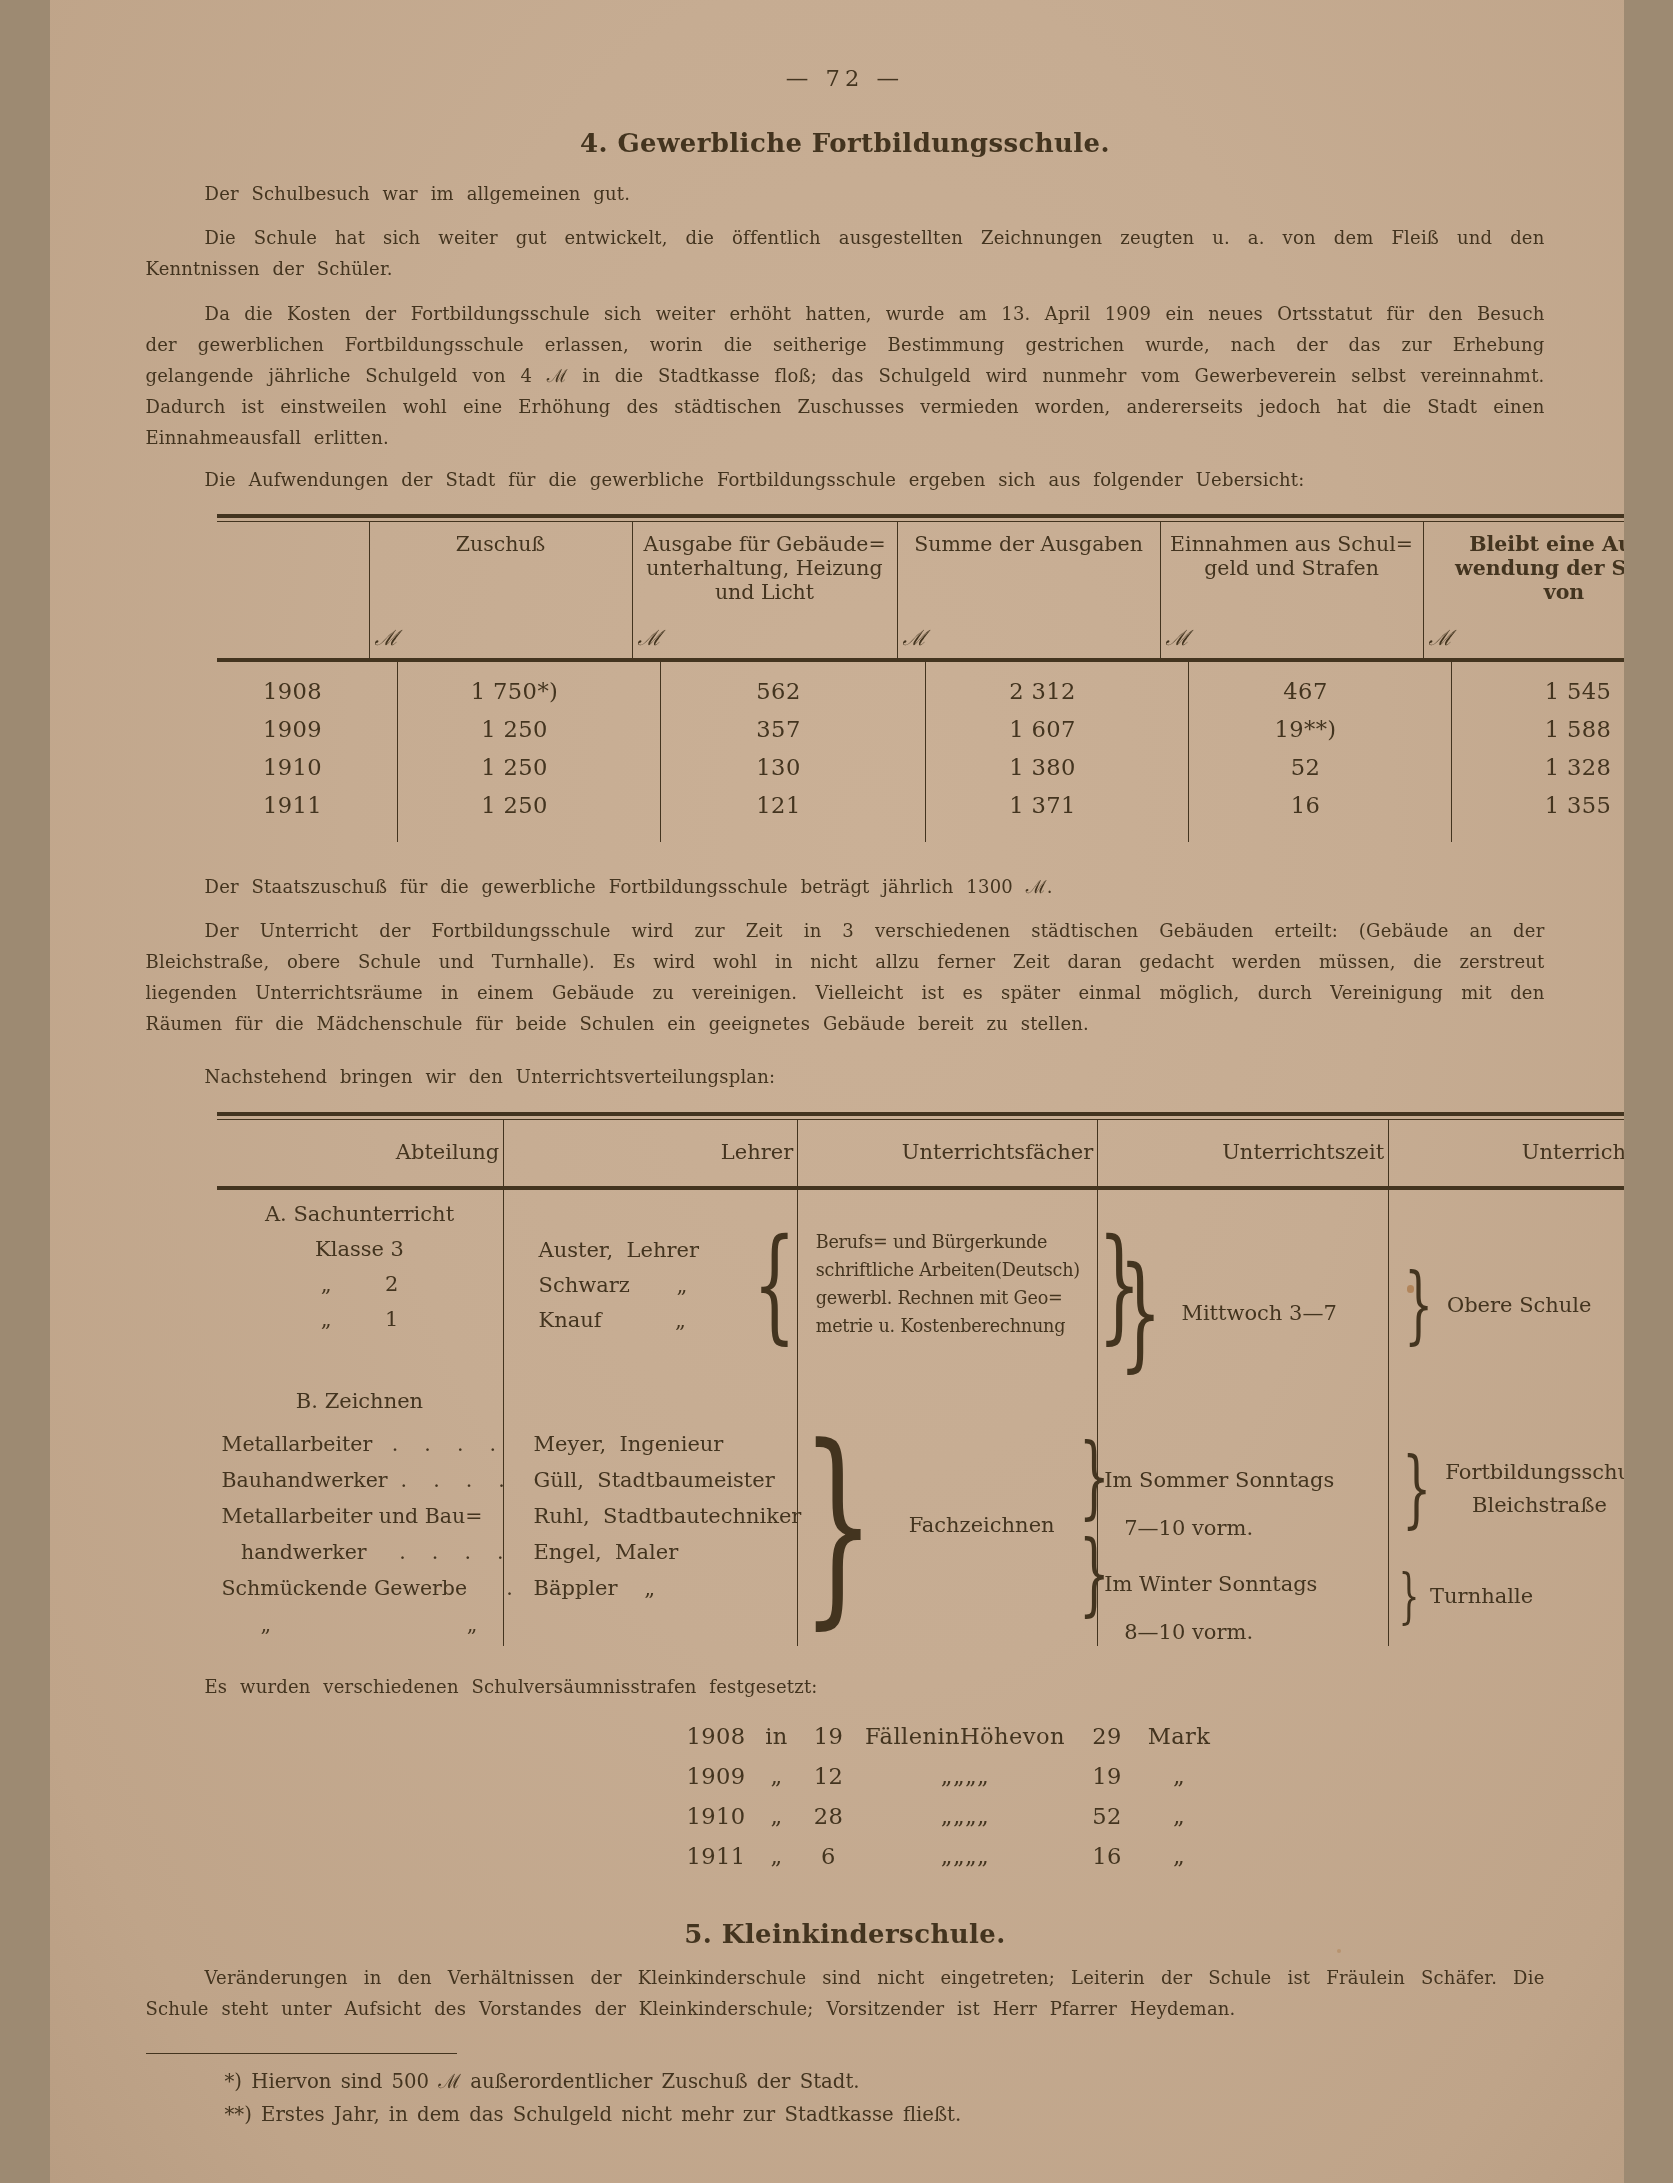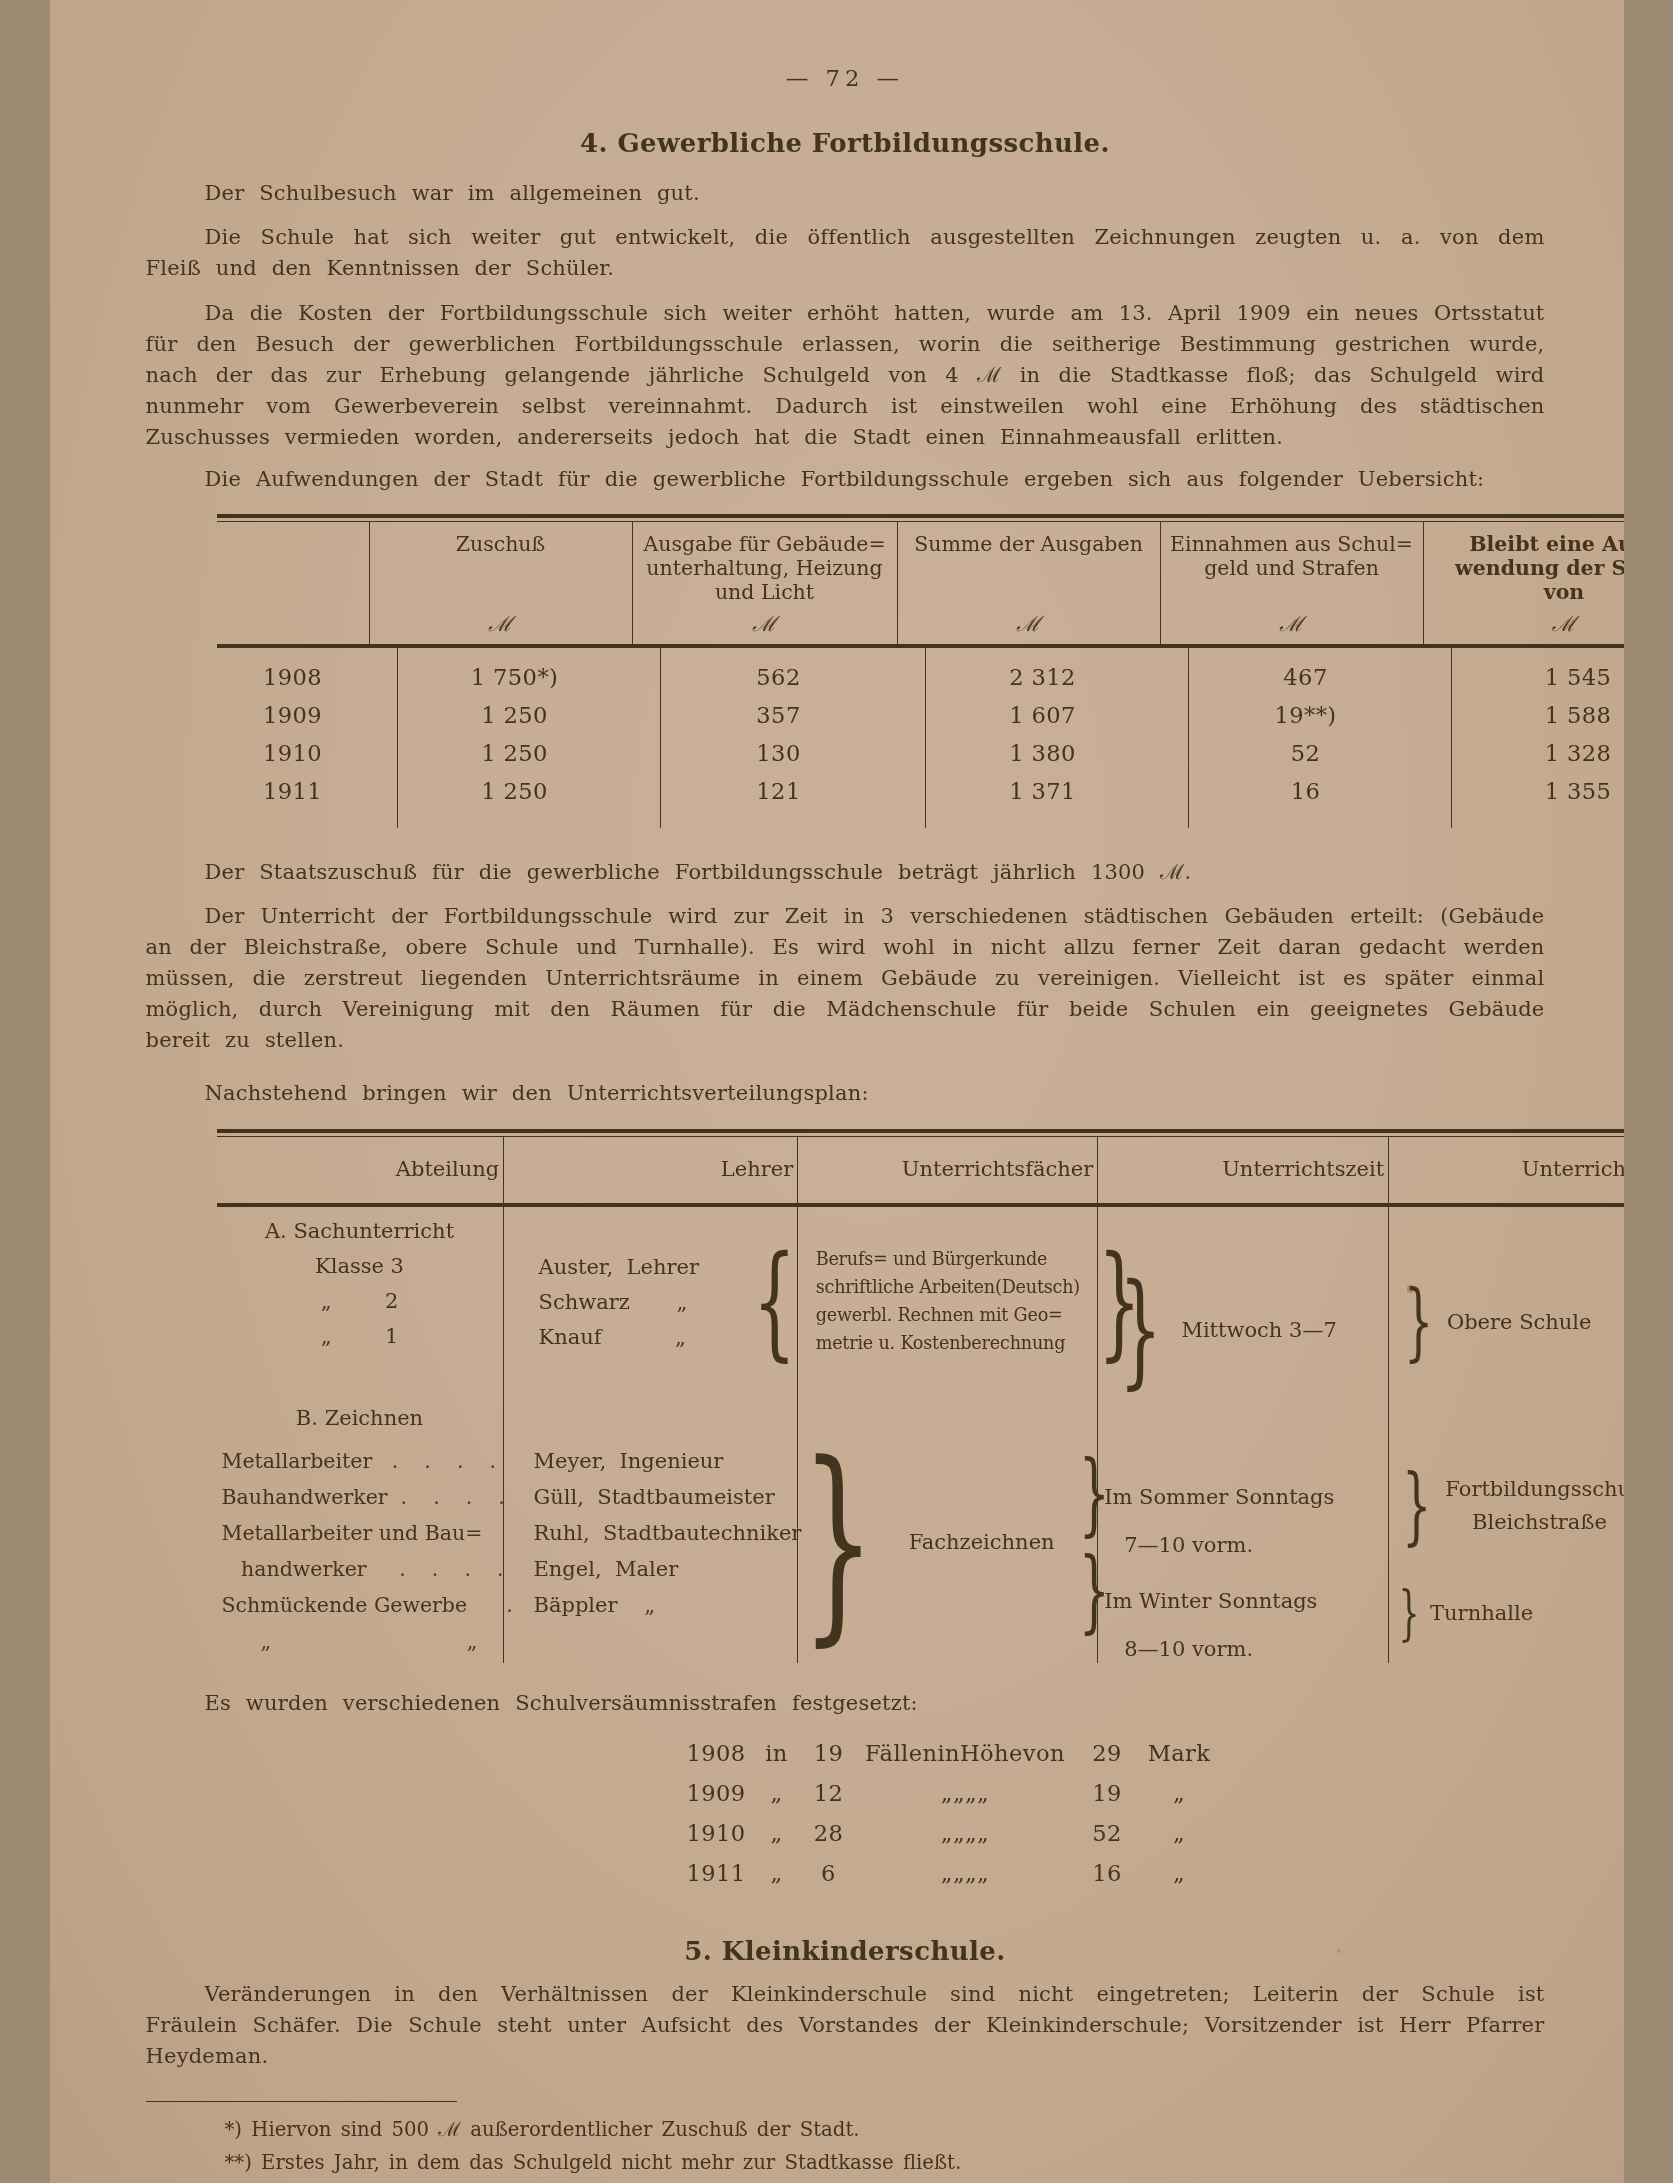--- a/index.html
+++ b/index.html
@@ -12,21 +12,21 @@
     background:radial-gradient(ellipse at 52% 38%, #cab096 0%, #c6ac92 45%, #bfa489 85%, #b89d82 100%);
     font-family:"DejaVu Serif", serif;
     box-sizing:border-box;
     padding:65px 79px 0 96px;
   }
   .speck{position:absolute;border-radius:50%;background:#a3662f;opacity:.55;}
   .pagenum{text-align:center;font-size:22.6px;letter-spacing:5px;}
   .h4, .h5{text-align:center;font-weight:bold;font-size:26px;margin:37px 0 0 0;letter-spacing:0.4px;}
   .h5{margin-top:43px;}
   p.para{
-    font-size:21px;line-height:31px;margin:13.4px 0 0 0;
+    font-size:18px;line-height:31px;margin:13.4px 0 0 0;
     text-align:justify;word-spacing:.38em;letter-spacing:0.2px;
   }
   p.ind{text-indent:59px;}
   p.p1{margin-top:20px;}
   p.p4{margin-top:11.7px;}
   p.p5{margin-top:28.4px;}
   p.p7{margin-top:22px;}
   p.fintro{margin-top:25px;}
   .pre{white-space:pre;}
 
@@ -35,22 +35,22 @@
   .dbl .r1{height:4.2px;background:#43341f;}
   .dbl .r2{height:1.7px;background:#43341f;margin-top:2.5px;}
 
   
   .t1{width:1489px;margin:18.4px 0 0 71px;}
   .t1h{
     display:grid;grid-template-columns:152px 263px 265px 263px 263px 282px;
     border-bottom:4.2px solid #43341f;
   }
   .t1h .hc{
-    display:flex;flex-direction:column;justify-content:space-between;align-items:center;
-    padding:10px 5px 6.7px 5px;min-height:97px;box-sizing:content-box;
+    display:flex;flex-direction:column;justify-content:space-between;
+    padding:10px 5px 6.7px 5px;min-height:97px;box-sizing:content-box;gap:14px;
   }
   .t1h .hc + .hc{border-left:1.7px solid #43341f;}
   .t1h .lbl{font-size:20.5px;line-height:24px;text-align:center;white-space:pre;}
   .t1h .bold .lbl{font-weight:bold;}
   .mk{font-style:italic;font-size:21px;margin-top:5px;}
   .t1b{display:grid;grid-template-columns:152px 263px 265px 263px 263px 282px;}
   .t1b .bc{padding:10px 0 18.4px 0;}
   .t1b .bc + .bc{border-left:1.7px solid #43341f;margin-left:28px;}
   .t1b .bc div{font-size:22.6px;line-height:38px;text-align:center;letter-spacing:0.4px;}
 

